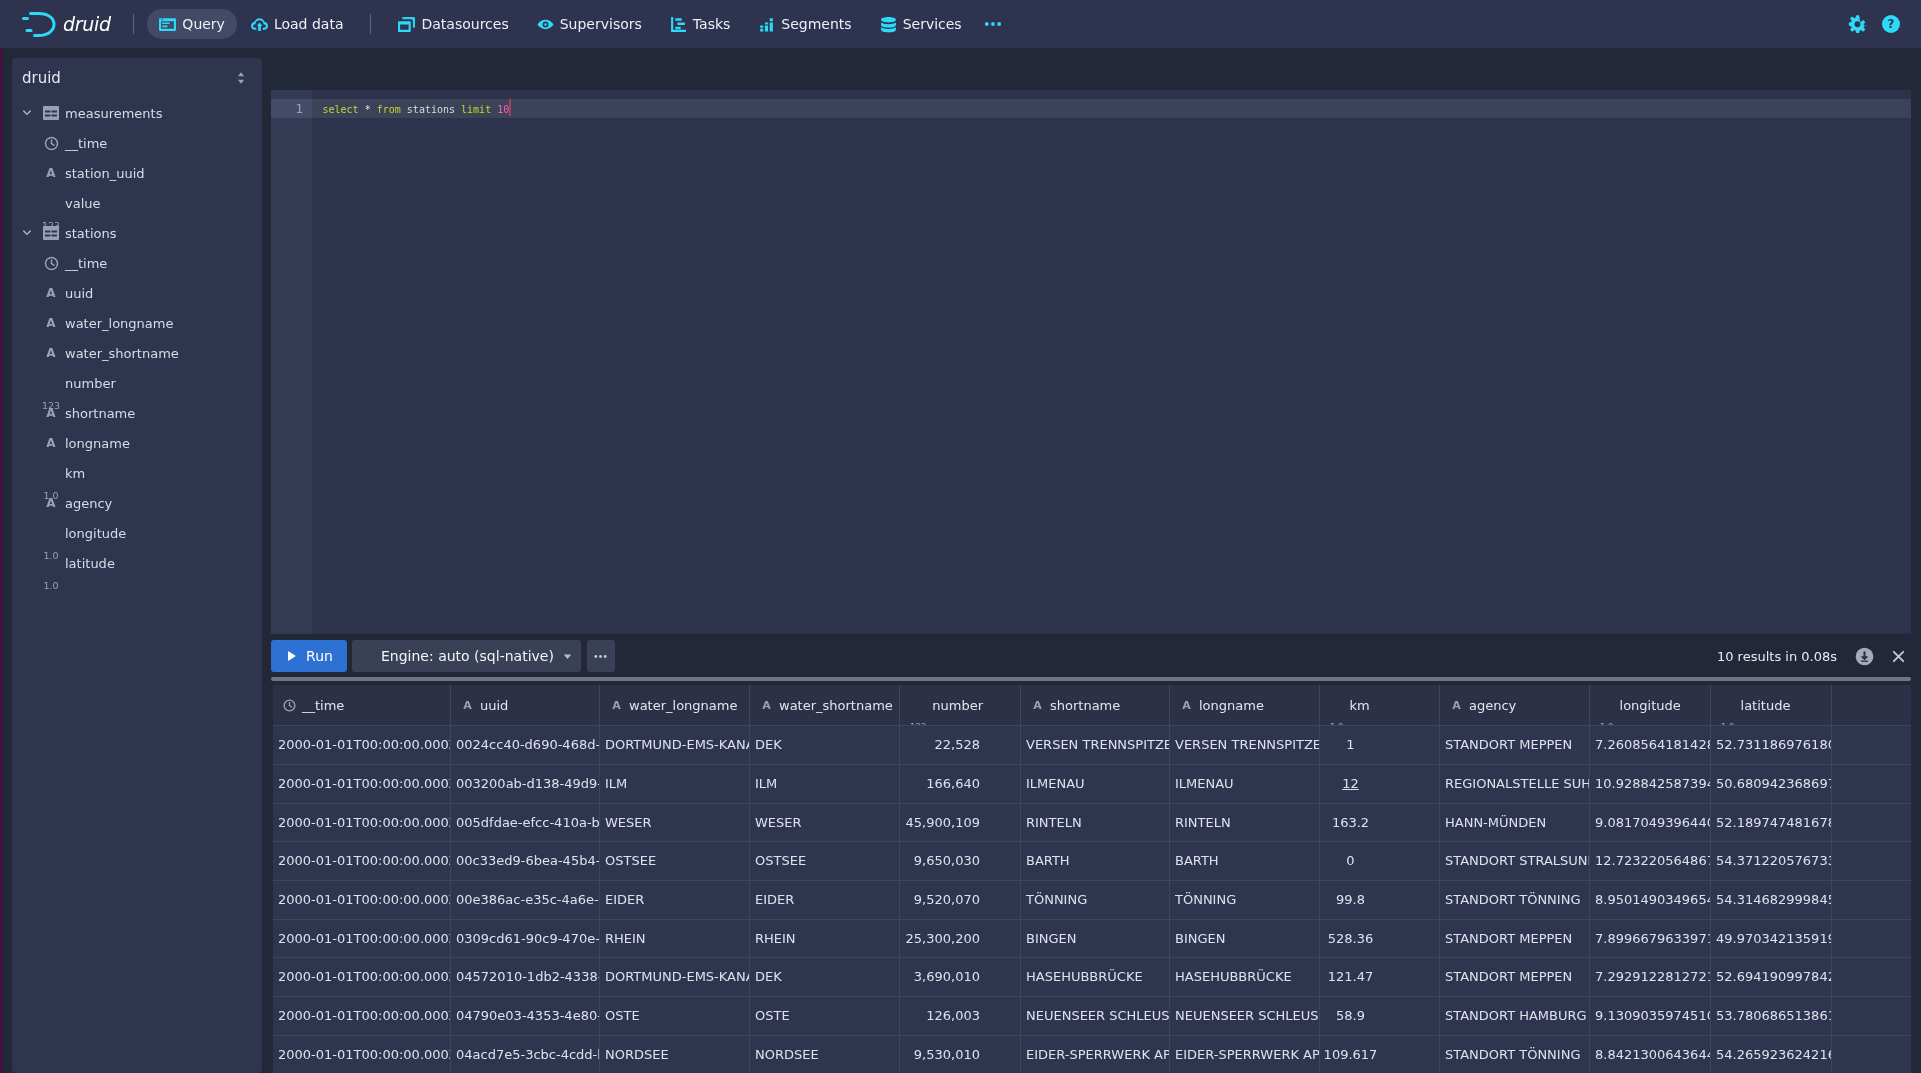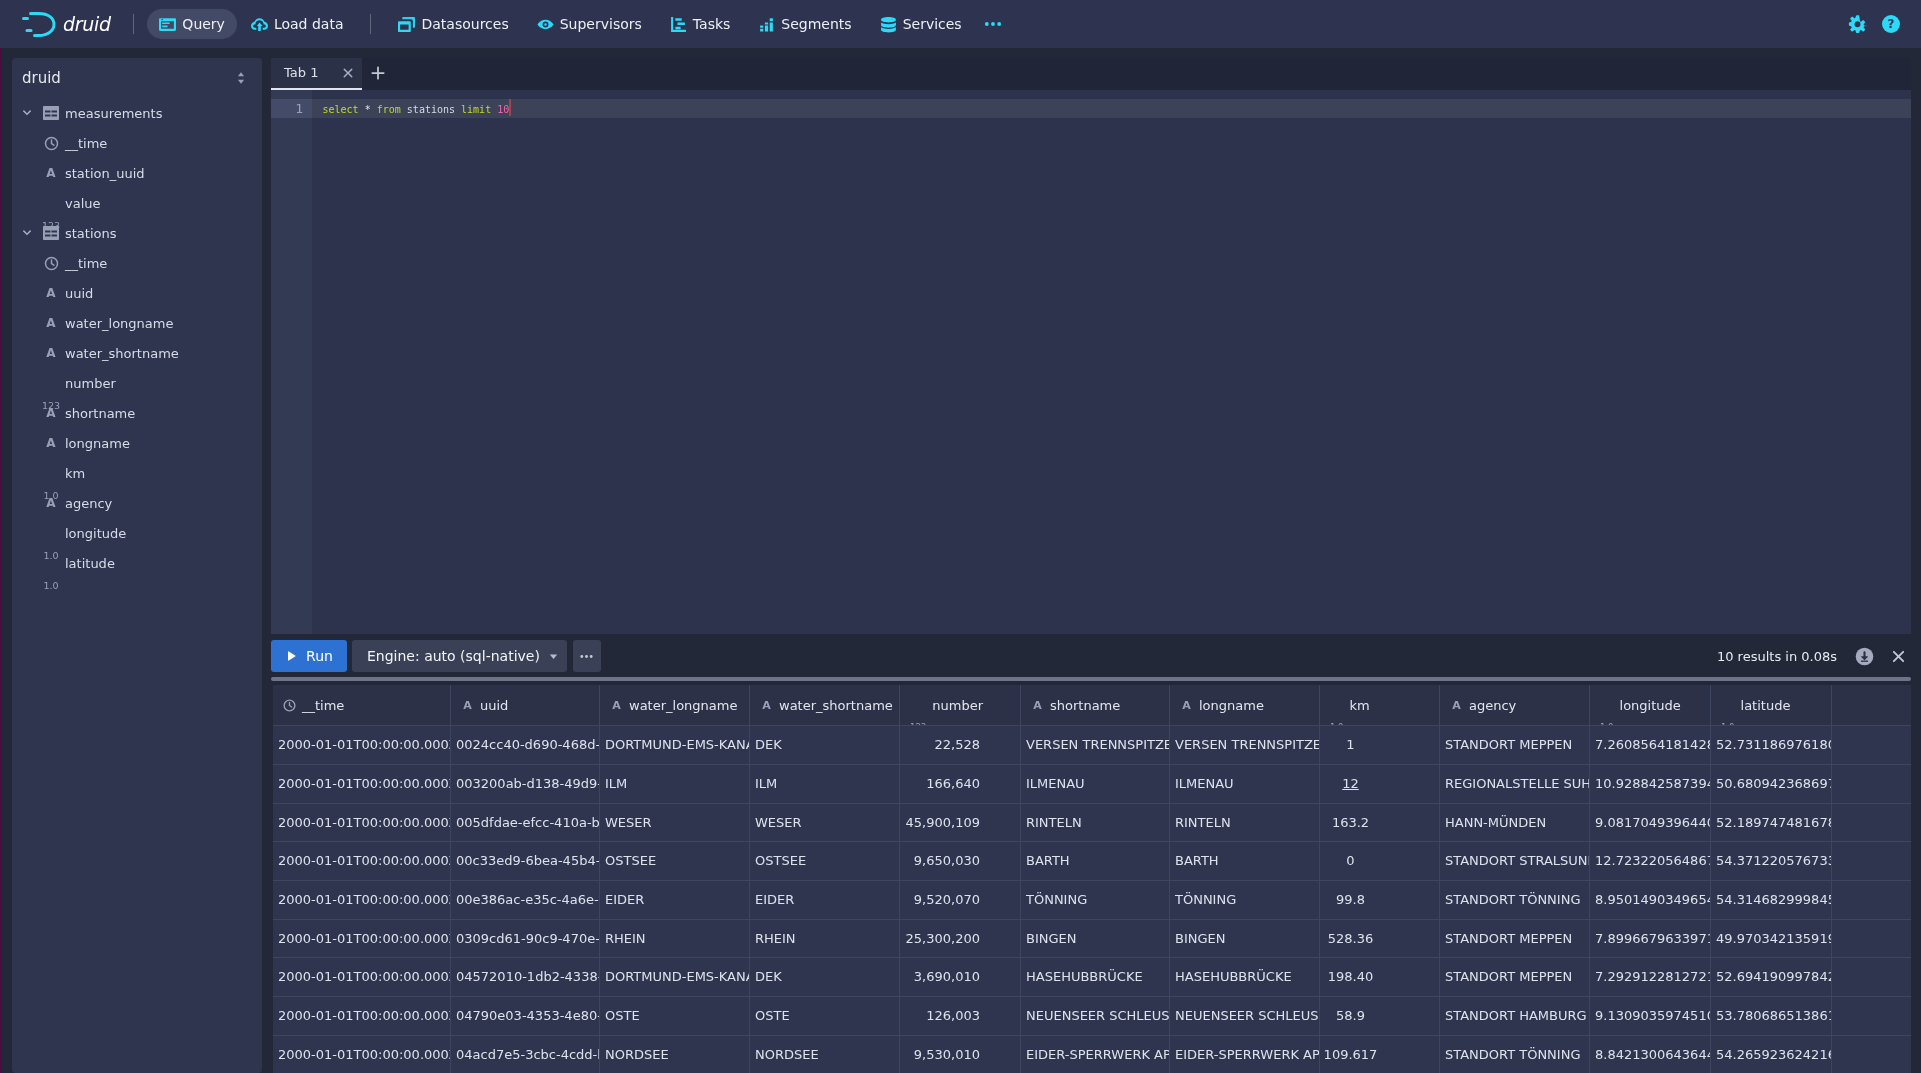--- a/index.html
+++ b/index.html
@@ -61,21 +61,21 @@
   .tok-keyword{color:var(--kw);}
   .tok-identifier{color:var(--ident);}
   .tok-operator{color:var(--op);}
   .tok-number{color:var(--num-pink);}
   .tok-plain{color:var(--ident);}
   .cursor{display:inline-block;width:2px;height:17px;background:var(--cursor);vertical-align:-3px;}
 
   .runbar{position:absolute;left:0;top:577px;width:1640px;height:42px;display:flex;align-items:center;}
   .btn{height:32px;border-radius:3px;display:flex;align-items:center;font-size:14px;cursor:pointer;border:none;font-family:inherit;}
   .btn-run{background:var(--run-blue);color:#fff;width:76px;justify-content:center;gap:9px;}
-  .btn-engine{background:var(--btn-gray);color:#f3f5f9;margin-left:5px;padding:0 7px 0 15px;gap:7px;}
+  .btn-engine{background:var(--btn-gray);color:#f3f5f9;margin-left:5px;padding:0 7px 0 29px;gap:7px;}
   .btn-more{background:var(--btn-gray);color:#c5cad6;margin-left:6px;width:28px;justify-content:center;}
   .run-status{margin-left:auto;color:#e8ebf3;font-size:13px;}
   .dl-btn{margin-left:18px;cursor:pointer;display:flex;}
   .close-results{margin-left:17px;margin-right:5px;cursor:pointer;display:flex;}
 
   .hscrollbar{position:absolute;left:0;top:618.5px;width:1640px;height:4px;background:var(--scrollbar);border-radius:2px;}
 
   
   .results{position:absolute;left:2px;top:627px;width:1638px;height:388px;overflow:hidden;}
   .trow{display:flex;}
@@ -309,36 +309,20 @@
         <span class="tree-icon">
           <span class="type-txt">1.0</span>
         </span>
         <span class="tree-label">latitude</span>
       </div>
     </div>
 </aside>
 
 <div class="main">
 
-  <div class="tabbar">
-    <div class="tab">
-      <span class="tab-label">Tab 1</span>
-      <span class="tab-close">
-        <svg width="12" height="12" viewBox="0 0 16 16" fill="#aab0c0">
-            <path d="M9.41 8l4.3-4.29a1 1 0 10-1.42-1.42L8 6.59l-4.29-4.3a1 1 0 00-1.42 1.42L6.59 8l-4.3 4.29a1 1 0 101.42 1.42L8 9.41l4.29 4.3a1 1 0 001.42-1.42L9.41 8z"></path>
-          </svg>
-      </span>
-      <span class="tab-underline"></span>
-    </div>
-    <div class="tab-add">
-      <svg width="14" height="14" viewBox="0 0 16 16" fill="#c3c8d4">
-          <path d="M7 7V1.5a1 1 0 112 0V7h5.5a1 1 0 110 2H9v5.5a1 1 0 11-2 0V9H1.5a1 1 0 110-2H7z"></path>
-        </svg>
-    </div>
-  </div>
 
   <div class="editor">
     <div class="gutter">
       <div class="gutter-cell">1</div>
     </div>
     <div class="active-line"></div>
     <div class="code-line" id="codeline"><span class="tok-keyword">select</span><span class="tok-plain"> </span><span class="tok-operator">*</span><span class="tok-plain"> </span><span class="tok-keyword">from</span><span class="tok-plain"> </span><span class="tok-identifier">stations</span><span class="tok-plain"> </span><span class="tok-keyword">limit</span><span class="tok-plain"> </span><span class="tok-number">10</span><span class="cursor"></span></div>
   </div>
 
   <div class="runbar">
@@ -537,21 +521,21 @@
           <div class="tcell filler" style="width: 79px;"></div>
         </div>
         <div class="trow">
           <div class="tcell" style="width: 178px;">2000-01-01T00:00:00.000Z</div>
           <div class="tcell" style="width: 149px;">04572010-1db2-4338-bbd0-ce6f32f025b9</div>
           <div class="tcell" style="width: 150px;">DORTMUND-EMS-KANAL</div>
           <div class="tcell" style="width: 150px;">DEK</div>
           <div class="tcell num" style="width: 121px;">3,690,010</div>
           <div class="tcell" style="width: 149px;">HASEHUBBRÜCKE</div>
           <div class="tcell" style="width: 150px;">HASEHUBBRÜCKE</div>
-          <div class="tcell center-num" style="width: 120px;">198.40</div>
+          <div class="tcell center-num" style="width: 120px;">121.47</div>
           <div class="tcell" style="width: 150px;">STANDORT MEPPEN</div>
           <div class="tcell" style="width: 121px;">7.29291228127217</div>
           <div class="tcell" style="width: 121px;">52.69419099784213</div>
           <div class="tcell filler" style="width: 79px;"></div>
         </div>
         <div class="trow">
           <div class="tcell" style="width: 178px;">2000-01-01T00:00:00.000Z</div>
           <div class="tcell" style="width: 149px;">04790e03-4353-4e80-9b2e-11e4e8f64be2</div>
           <div class="tcell" style="width: 150px;">OSTE</div>
           <div class="tcell" style="width: 150px;">OSTE</div>

